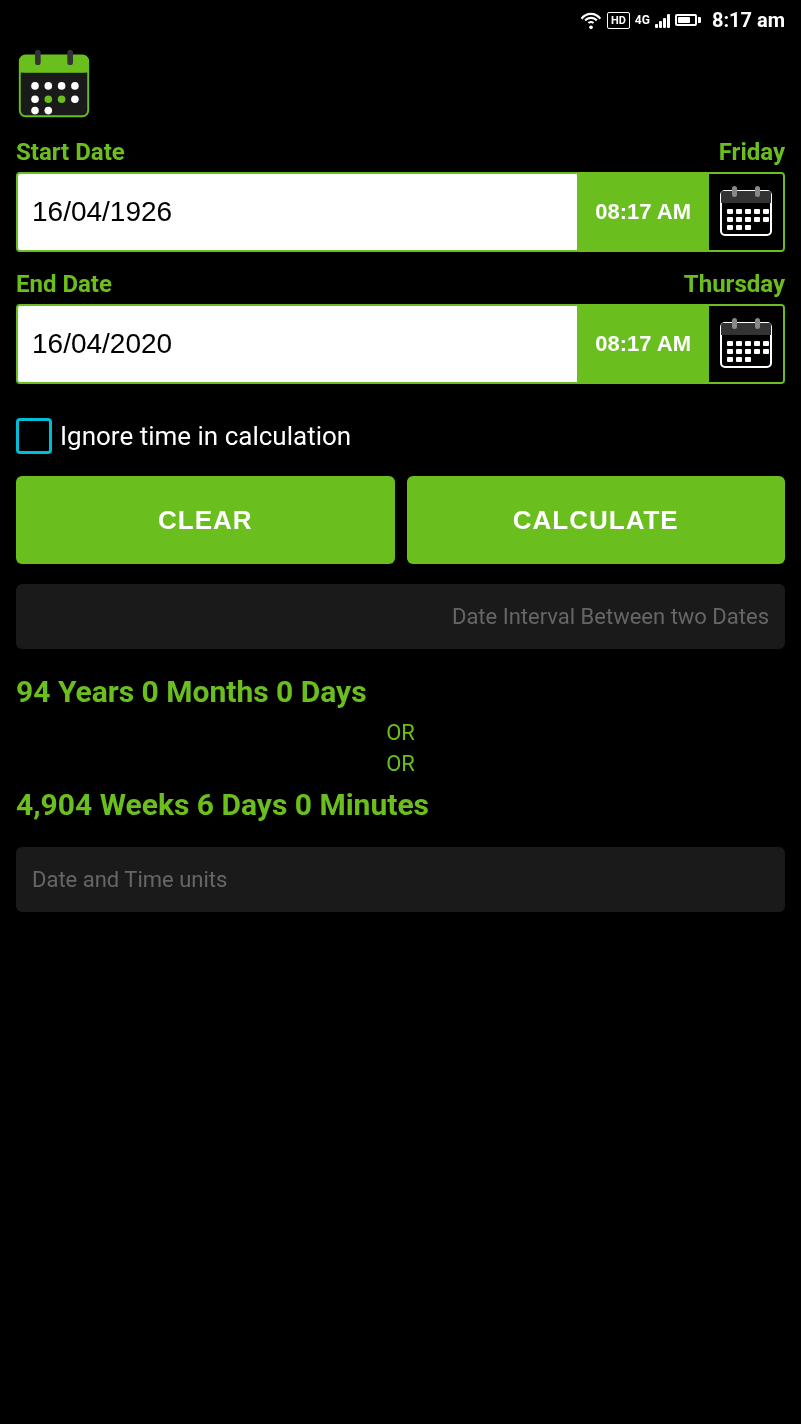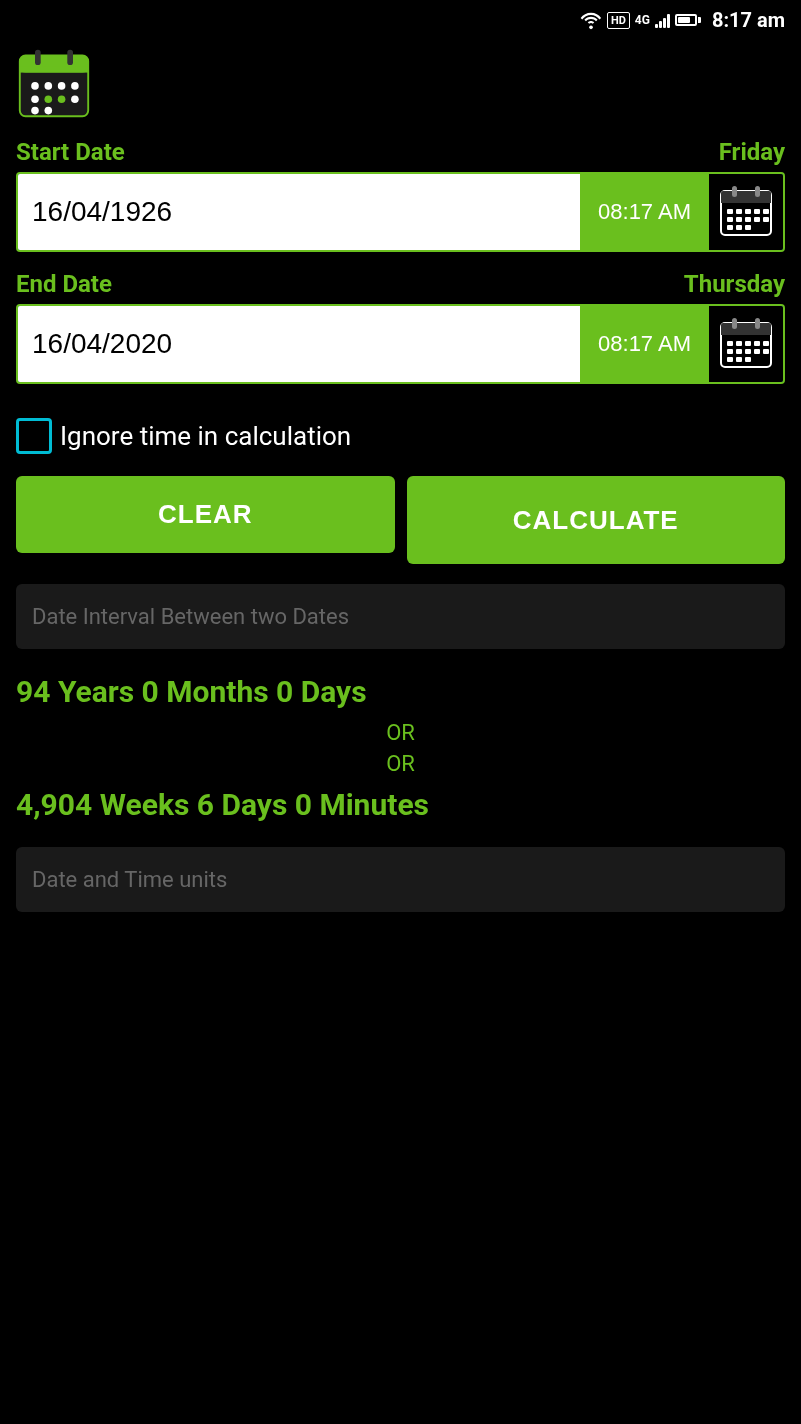--- a/index.html
+++ b/index.html
@@ -163,21 +163,21 @@
       font-size: 28px;
       color: #000;
       padding: 0 14px;
     }
 
     .time-button {
       background: #6abf1e;
       border: none;
       color: #fff;
       font-size: 22px;
-      font-weight: normal;
+      font-weight: bold;
       padding: 0 18px;
       cursor: pointer;
       white-space: nowrap;
       display: flex;
       align-items: center;
       justify-content: center;
     }
 
     .calendar-button {
       background: #000;
@@ -221,21 +221,21 @@
     }
 
     .btn-clear {
       flex: 1;
       background: #6abf1e;
       border: none;
       border-radius: 6px;
       color: #fff;
       font-size: 26px;
       font-weight: bold;
-      height: 77px;
+      height: 88px;
       cursor: pointer;
       letter-spacing: 1px;
     }
 
     .btn-calculate {
       flex: 1;
       background: #6abf1e;
       border: none;
       border-radius: 6px;
       color: #fff;
@@ -250,20 +250,21 @@
     .results-section {
       background: #1a1a1a;
       border-radius: 6px;
       padding: 20px 16px;
       margin-bottom: 10px;
     }
 
     .results-placeholder {
       color: #666;
       font-size: 22px;
+      text-align: right;
     }
 
     
     .result-values {
       padding: 10px 0;
     }
 
     .result-or {
       text-align: center;
       font-size: 22px;

